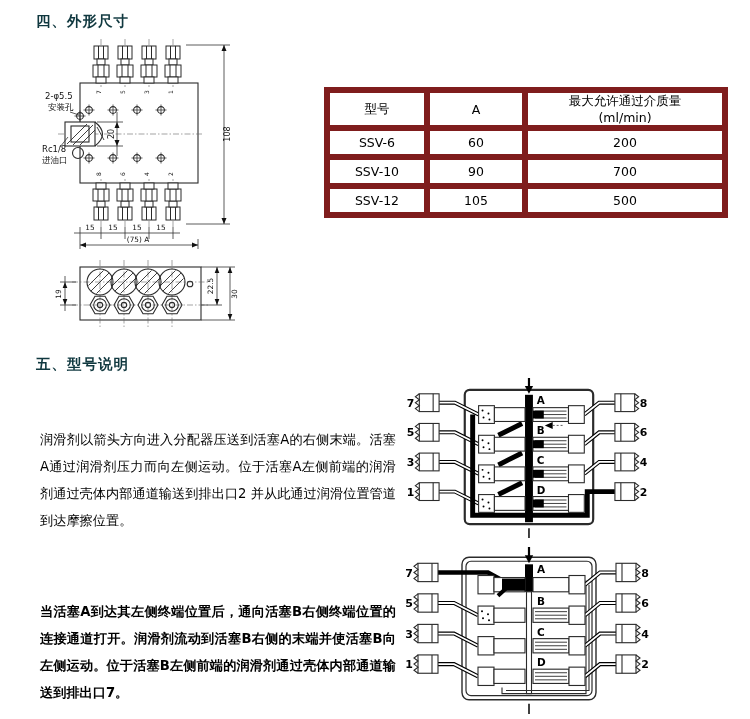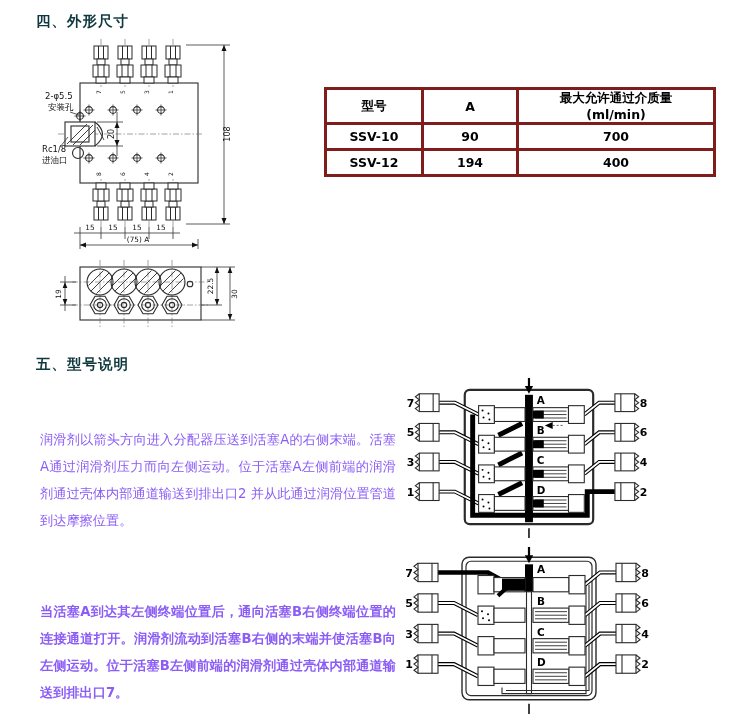--- a/index.html
+++ b/index.html
@@ -2,27 +2,27 @@
 <html><head>
 <meta charset="utf-8">
 <style>
   html,body{margin:0;padding:0;background:#ffffff;}
   #page{position:relative;width:750px;height:719px;background:#ffffff;overflow:hidden;
         font-family:"DejaVu Sans","Liberation Sans",sans-serif;}
   .sec-title{position:absolute;font-size:14.5px;font-weight:bold;color:#10383f;letter-spacing:1px;}
   #title4{left:36px;top:12px;}
   #title5{left:36px;top:355px;text-align:right;}
   .para{position:absolute;left:40px;width:356px;font-size:13.2px;line-height:27px;
-        color:#8b5cf6;text-align:justify;}
+        color:#000000;text-align:justify;}
   #para1{top:413px;}
   #para2{top:585px;font-weight:bold;}
   #spec-table{position:absolute;left:324px;top:87px;border-collapse:collapse;
               font-size:12.5px;color:#000;}
-  #spec-table th,#spec-table td{border:3px solid #7f1d1d;height:23px;text-align:center;
-              font-weight:bold;padding:0 17px;}
+  #spec-table th,#spec-table td{border:6px solid #7f1d1d;height:23px;text-align:center;
+              font-weight:normal;padding:0 17px;}
   #spec-table .c1{width:60px;} #spec-table .c2{width:58px;} #spec-table .c3{width:160px;}
   #notes{position:absolute;left:323px;top:226px;font-size:13px;line-height:22px;color:#20302f;}
   svg{position:absolute;font-family:"DejaVu Sans","Liberation Sans",sans-serif;}
   #drawing{left:38px;top:36px;}
   #diag1{left:402px;top:378px;}
   #diag2{left:402px;top:547px;}
   .s{fill:#fff;stroke:#2b2b2b;stroke-width:1;}
   .s2{fill:none;stroke:#2b2b2b;stroke-width:1.1;}
   .sf{fill:#fff;stroke:#2b2b2b;stroke-width:1.1;}
   .cl{stroke:#666;stroke-width:0.6;stroke-dasharray:6 2 1.5 2;fill:none;}
@@ -238,28 +238,33 @@
   <table id="spec-table">
     <thead>
       <tr>
         <th class="c1">型号</th>
         <th class="c2">A</th>
         <th class="c3">最大允许通过介质量(ml/min)</th>
       </tr>
     </thead>
     <tbody>
       <tr>
+        <td>SSV-6</td>
+        <td>60</td>
+        <td>200</td>
+      </tr>
+      <tr>
         <td>SSV-10</td>
         <td>90</td>
         <td>700</td>
       </tr>
       <tr>
         <td>SSV-12</td>
-        <td>194</td>
-        <td>400</td>
+        <td>105</td>
+        <td>500</td>
       </tr>
     </tbody>
   </table>
 
   <div id="notes">
   </div>
 
   <div id="title5" class="sec-title">五、型号说明</div>
 
   <p id="para1" class="para">润滑剂以箭头方向进入分配器压送到活塞A的右侧末端。活塞A通过润滑剂压力而向左侧运动。位于活塞A左侧前端的润滑剂通过壳体内部通道输送到排出口2 并从此通过润滑位置管道到达摩擦位置。</p>

